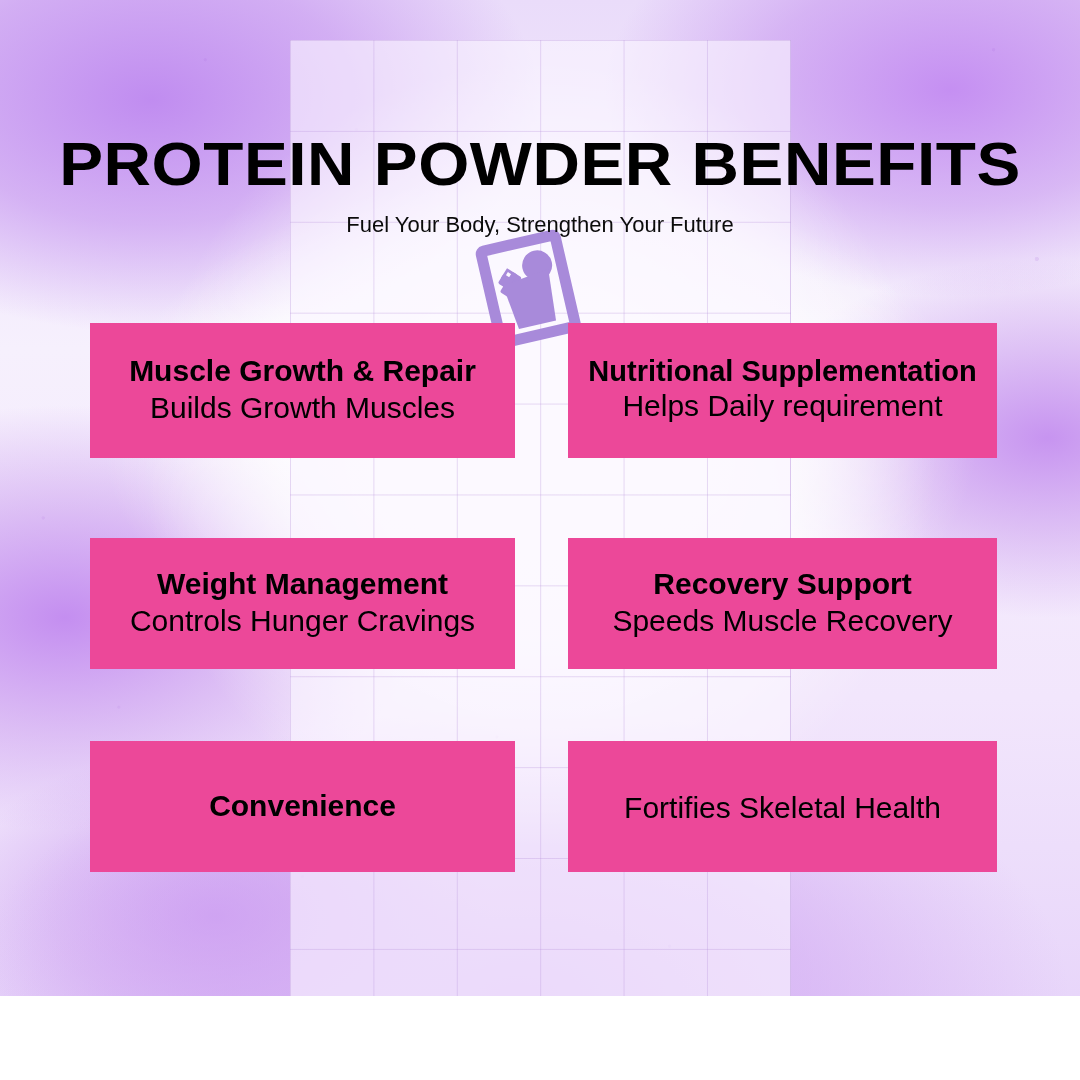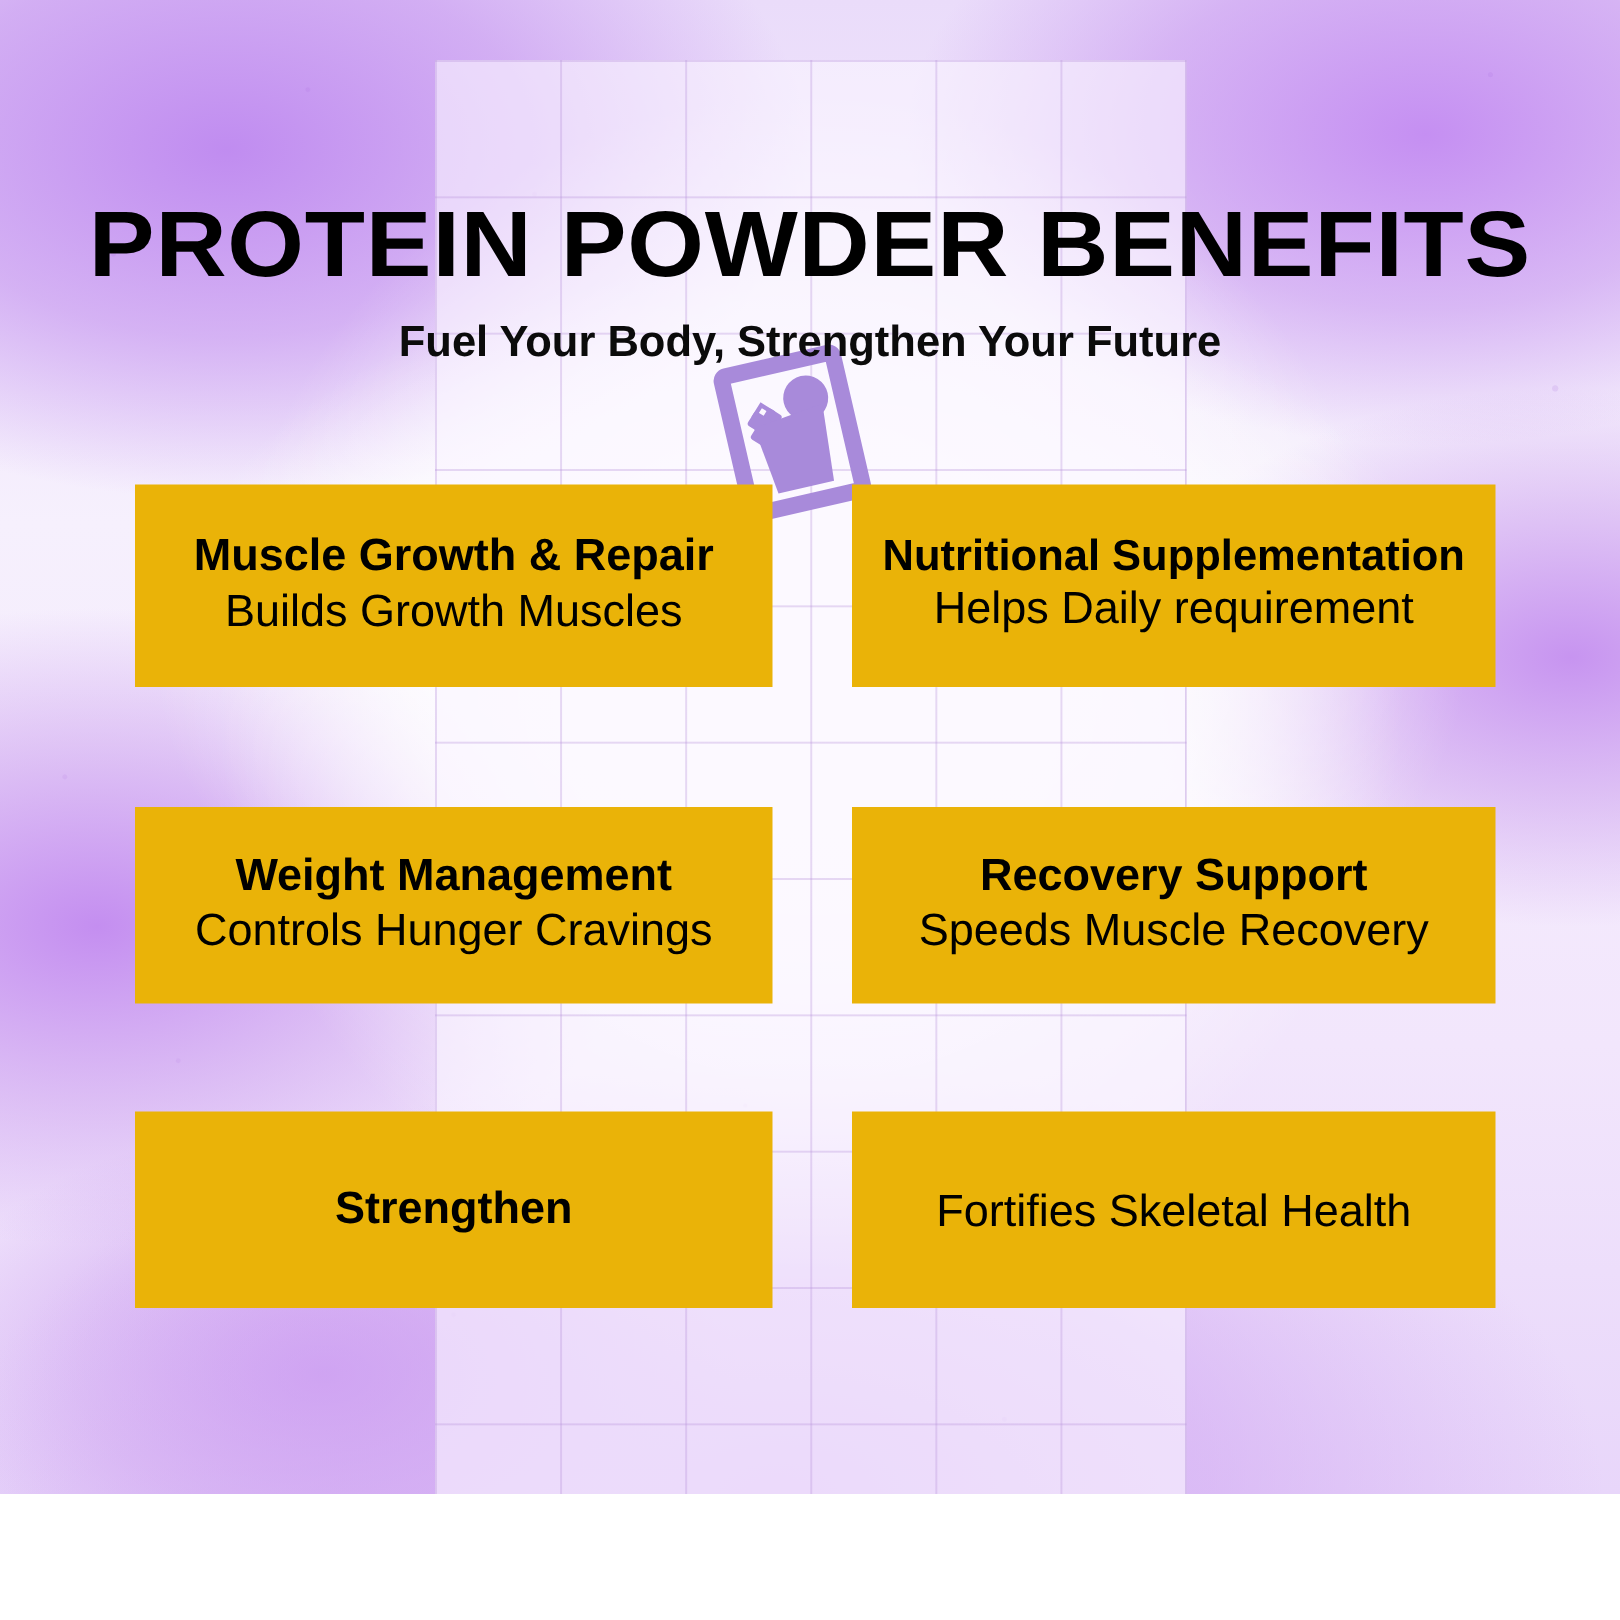--- a/index.html
+++ b/index.html
@@ -96,38 +96,38 @@
     font-weight: bold;
     font-size: 62px;
     letter-spacing: 0.5px;
     color: #000000;
     line-height: 1.02;
     transform: scaleX(1.06);
     margin: 0;
   }
   .poster-subtitle {
     font-family: "Liberation Sans", sans-serif;
-    font-weight: bold;
-    font-size: 29px;
+    font-weight: normal;
+    font-size: 22px;
     color: #0b0b0b;
     margin: 17px 0 0 0;
     transform: scaleX(1.0);
   }
 
   
   .cards {
     position: absolute;
     left: 90px;
     top: 323px;
     width: 907px;
     height: 549px;
   }
   .card {
     position: absolute;
-    background: #eab308;
+    background: #ec4899;
     display: flex;
     flex-direction: column;
     align-items: center;
     justify-content: center;
     text-align: center;
     padding: 4px 10px;
     box-sizing: border-box;
   }
   .card.col-left  { left: 0px;   width: 425px; }
   .card.col-right { left: 478px; width: 429px; }
@@ -200,21 +200,21 @@
       <div class="card-title">Weight Management</div>
       <div class="card-sub">Controls Hunger Cravings</div>
     </div>
 
     <div class="card row-2 col-right">
       <div class="card-title">Recovery Support</div>
       <div class="card-sub">Speeds Muscle Recovery</div>
     </div>
 
     <div class="card row-3 col-left">
-      <div class="card-title">Strengthen</div>
+      <div class="card-title">Convenience</div>
     </div>
 
     <div class="card row-3 col-right">
       <div class="card-sub">Fortifies Skeletal Health</div>
     </div>
 
   </div>
 
 </div>
 

